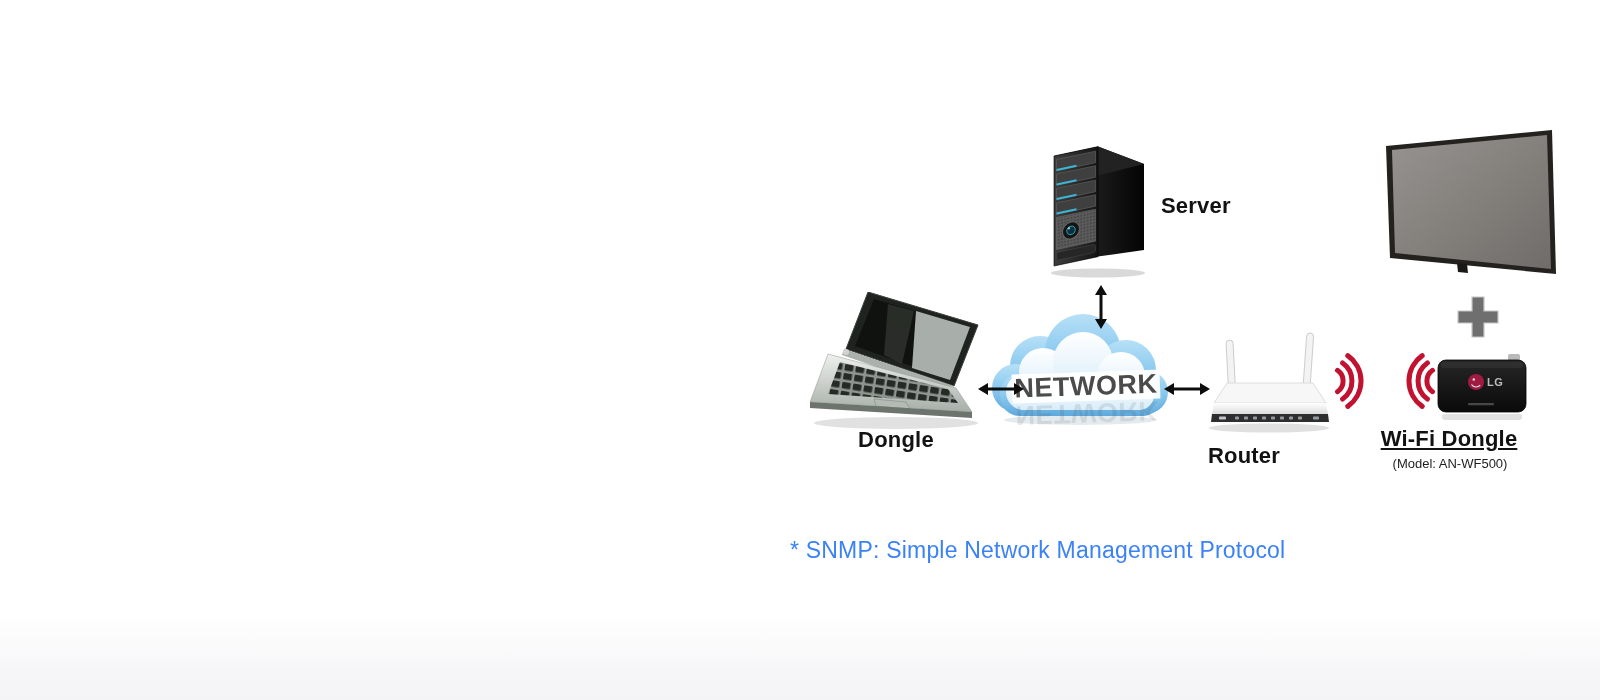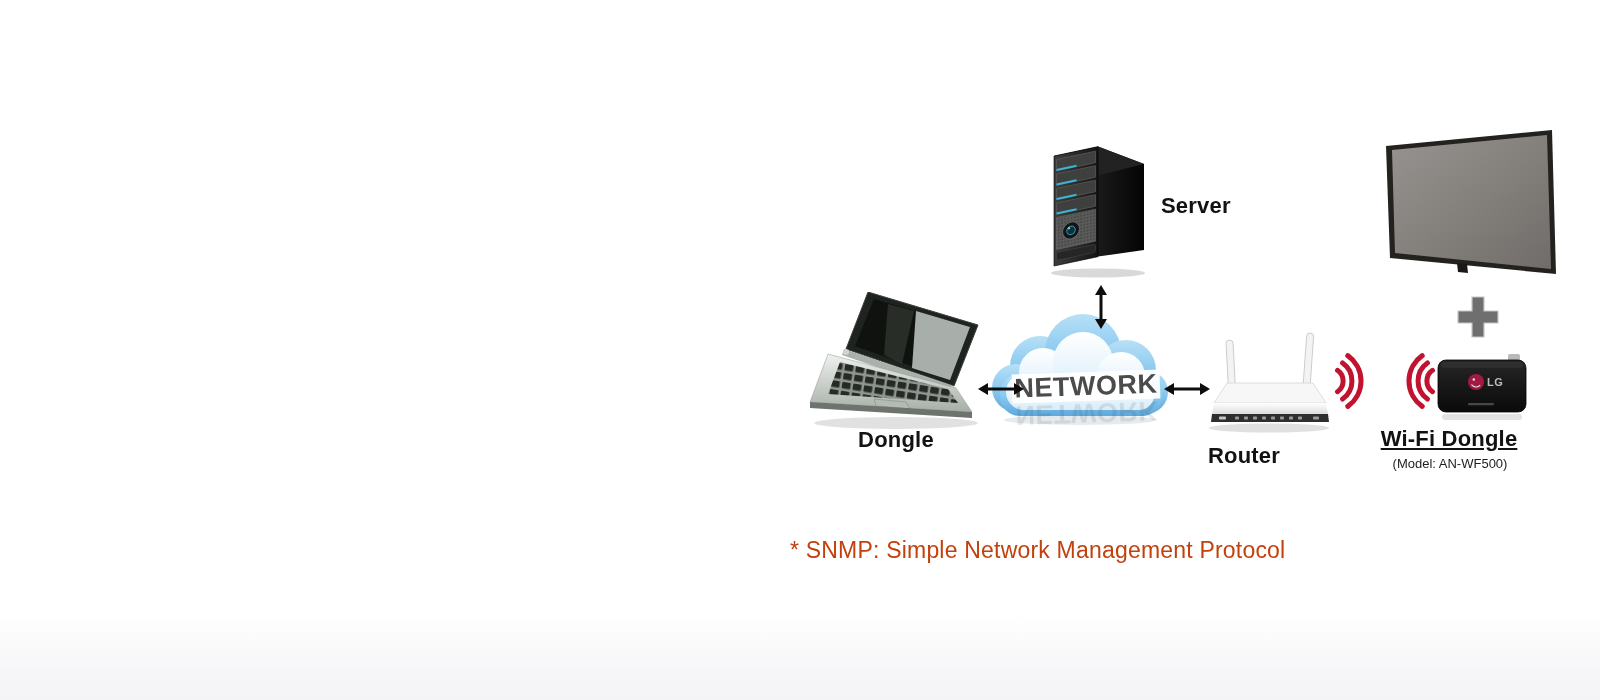--- a/index.html
+++ b/index.html
@@ -11,21 +11,21 @@
   .label{
     position:absolute;font-weight:700;font-size:22px;color:#121212;
     white-space:nowrap;letter-spacing:0.2px;
   }
   .label.centered{transform:translateX(-50%);}
   .label-model{
     position:absolute;font-weight:400;font-size:13px;color:#1d1d1d;
     white-space:nowrap;transform:translateX(-50%);
   }
   .footnote{
-    position:absolute;font-weight:400;font-size:23px;color:#c2410c;
+    position:absolute;font-weight:400;font-size:23px;color:#3b82f6;
     white-space:nowrap;letter-spacing:0.2px;
   }
   .footer-fade{
     position:absolute;left:0;right:0;bottom:0;height:88px;
     background:linear-gradient(180deg, rgba(246,246,248,0) 0%, #f6f6f8 70%, #f4f4f6 100%);
   }
 </style>
 </head>
 <body>
 

